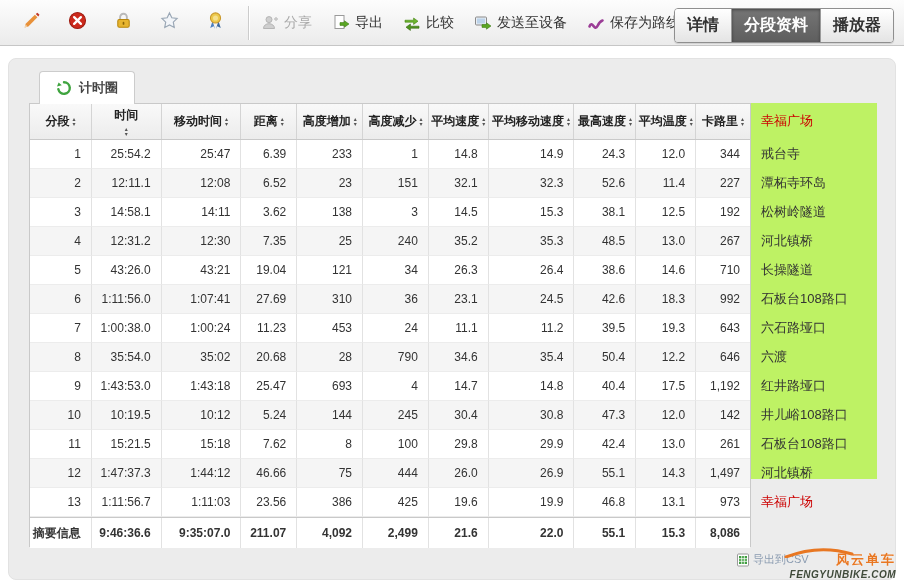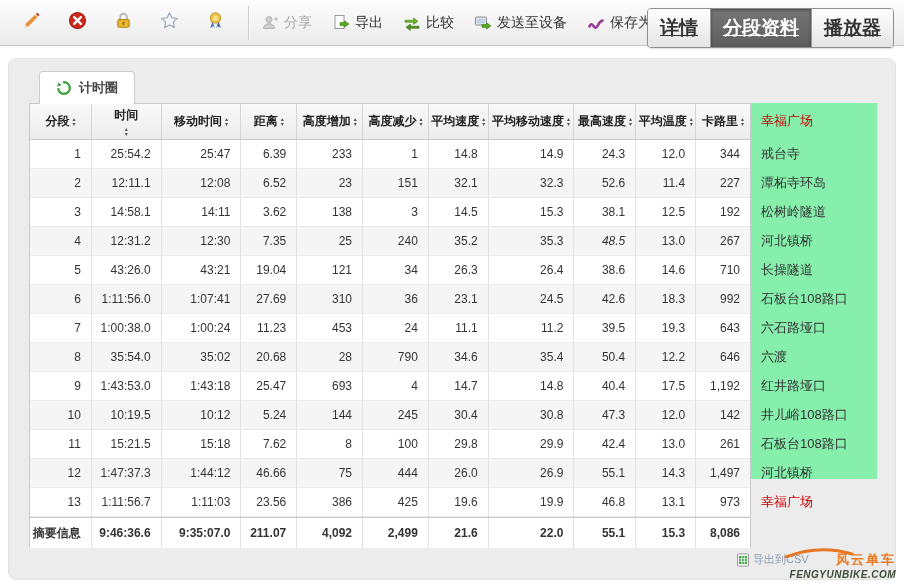--- a/index.html
+++ b/index.html
@@ -21,22 +21,22 @@
   .tool-actions { display:flex; align-items:center; gap:20px; }
   .action-btn { display:flex; align-items:center; gap:5px; font-size:14px; color:#333; cursor:pointer; white-space:nowrap; }
   .action-btn.disabled { color:#a9a9a9; cursor:default; }
   .action-btn .aicon { width:18px; height:18px; display:inline-flex; }
   .view-switch {
     position:absolute; right:10px; top:8px; display:flex;
     border:1px solid #8f8f8f; border-radius:4px; overflow:hidden;
     box-shadow:0 1px 1px rgba(0,0,0,.12);
   }
   .view-btn {
-    padding:6px 12px; font-size:19px; font-weight:bold; color:#333;
-    background:linear-gradient(#fff,#e4e4e4); border-left:1px solid #9a9a9a; cursor:pointer;text-decoration:underline;
+    padding:6px 12px; font-size:16px; font-weight:bold; color:#333;
+    background:linear-gradient(#fff,#e4e4e4); border-left:1px solid #9a9a9a; cursor:pointer;
   }
   .view-btn:first-child { border-left:none; }
   .view-btn.active {
     background:linear-gradient(#757575,#5e5e5e); color:#fff;
     box-shadow:inset 0 1px 3px rgba(0,0,0,.4);
   }
   
   .panel {
     position:absolute; left:8px; top:58px; width:888px; height:522px;
     background:#ececec; border:1px solid #e2e2e2; border-radius:8px;
@@ -44,21 +44,21 @@
   .tab {
     position:absolute; left:30px; top:12px; height:33px; z-index:2;
     background:#fff; border:1px solid #ccc; border-bottom:none;
     border-radius:4px 4px 0 0; padding:0 16px;
     display:flex; align-items:center; gap:7px;
     font-size:13px; font-weight:bold; color:#444; cursor:pointer;
   }
   .tab .ticon { width:16px; height:16px; display:inline-flex; }
   .content {
     position:absolute; left:20px; top:44px; width:848px; height:376px;
-    background:#86efac; z-index:1;
+    background:#bef264; z-index:1;
   }
   
   .table-wrap { display:flex; width:100%; height:100%; }
   .data-table { border:1px solid #c9c9c9; width:722px; height:444px; }
   .thead { display:flex; height:36px; background:linear-gradient(#f9f9f9,#ececec); border-bottom:1px solid #c9c9c9; }
   .hcell {
     display:flex; align-items:center; justify-content:center; gap:3px;
     font-size:12px; font-weight:bold; color:#222;
     border-right:1px solid #d4d4d4; cursor:pointer; overflow:hidden; white-space:nowrap;
   }
@@ -347,21 +347,21 @@
             </div>
             <div class="trow alt">
               <div class="tcell" style="width: 62px;">4</div>
               <div class="tcell" style="width: 70px;">12:31.2</div>
               <div class="tcell" style="width: 80px;">12:30</div>
               <div class="tcell" style="width: 56px;">7.35</div>
               <div class="tcell" style="width: 66px;">25</div>
               <div class="tcell" style="width: 66px;">240</div>
               <div class="tcell" style="width: 60px;">35.2</div>
               <div class="tcell" style="width: 86px;">35.3</div>
-              <div class="tcell" style="width: 62px; font-style: italic;">48.5</div>
+              <div class="tcell" style="width: 62px;">48.5</div>
               <div class="tcell" style="width: 60px;">13.0</div>
               <div class="tcell" style="width: 54px;">267</div>
             </div>
             <div class="trow">
               <div class="tcell" style="width: 62px;">5</div>
               <div class="tcell" style="width: 70px;">43:26.0</div>
               <div class="tcell" style="width: 80px;">43:21</div>
               <div class="tcell" style="width: 56px;">19.04</div>
               <div class="tcell" style="width: 66px;">121</div>
               <div class="tcell" style="width: 66px;">34</div>

